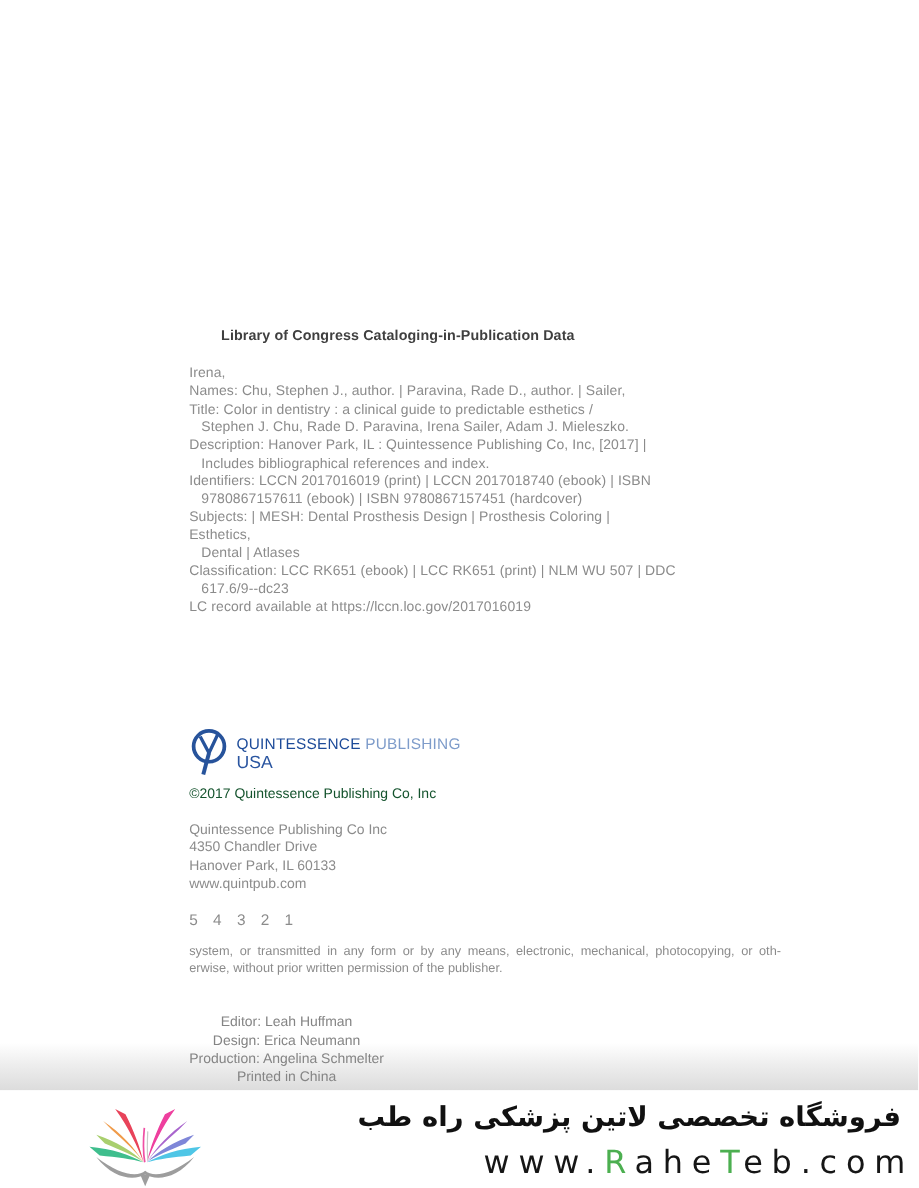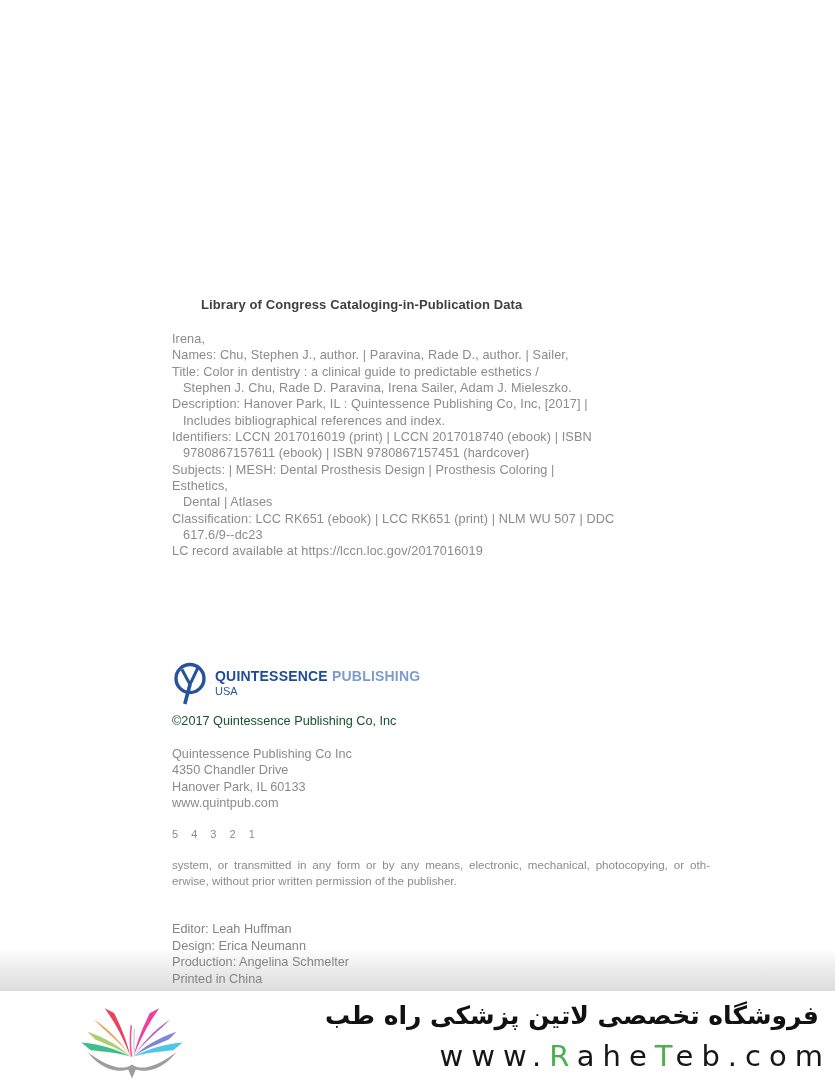--- a/index.html
+++ b/index.html
@@ -15,31 +15,31 @@
   .cip-block{
     position:absolute;left:172px;top:331px;
     font-size:12.7px;line-height:16.35px;color:#8b8b8b;letter-spacing:0.1px;
     white-space:nowrap;
   }
   .cip-line.ind{padding-left:11px;}
   
   .pub-logo{position:absolute;left:170px;top:660px;display:flex;align-items:flex-start;}
   .pub-logo .mark{width:40px;height:48px;}
   .logo-text{margin-left:5px;padding-top:9px;line-height:1.1;}
-  .brand-line{font-size:14px;font-weight:bold;letter-spacing:0.2px;}
+  .brand-line{font-size:14px;font-weight:normal;letter-spacing:0.2px;}
   .brand-name{color:#1d4b99;}
   .brand-suffix{color:#7e9cca;}
-  .brand-region{font-size:11px;color:#2a55a0;margin-top:1px;}
+  .brand-region{font-size:16px;color:#2a55a0;margin-top:1px;}
   
   .copyright{position:absolute;left:172px;top:714px;font-size:12.7px;color:#14532d;}
   .address{position:absolute;left:172px;top:746px;font-size:12.7px;line-height:16.35px;color:#8b8b8b;}
-  .print-run{position:absolute;left:172px;top:828px;font-size:11px;color:#8b8b8b;word-spacing:10px;}
+  .print-run{position:absolute;left:172px;top:828px;font-size:14px;color:#8b8b8b;word-spacing:10px;}
   .rights{position:absolute;left:172px;top:857px;width:538px;font-size:11.6px;line-height:16.1px;color:#8b8b8b;}
   .rights .just{text-align:justify;text-align-last:justify;}
-  .credits{position:absolute;left:172px;top:921px;font-size:12.7px;line-height:16.6px;color:#848484;z-index:2;}
+  .credits{position:absolute;left:172px;top:921px;font-size:12.7px;line-height:16.6px;color:#848484;z-index:2;text-align:center;}
   
   .page-shadow{
     position:absolute;left:0;top:948px;width:835px;height:43px;z-index:1;
     background:linear-gradient(to bottom,#ffffff 0%,#eeeeee 45%,#dcdcdc 100%);
   }
   
   .book-logo{position:absolute;left:64px;top:1002px;width:136px;height:78px;}
   .fa-title{
     position:absolute;right:16px;top:1001px;direction:rtl;
     font-family:"DejaVu Sans",sans-serif;font-size:25px;font-weight:bold;color:#111111;

